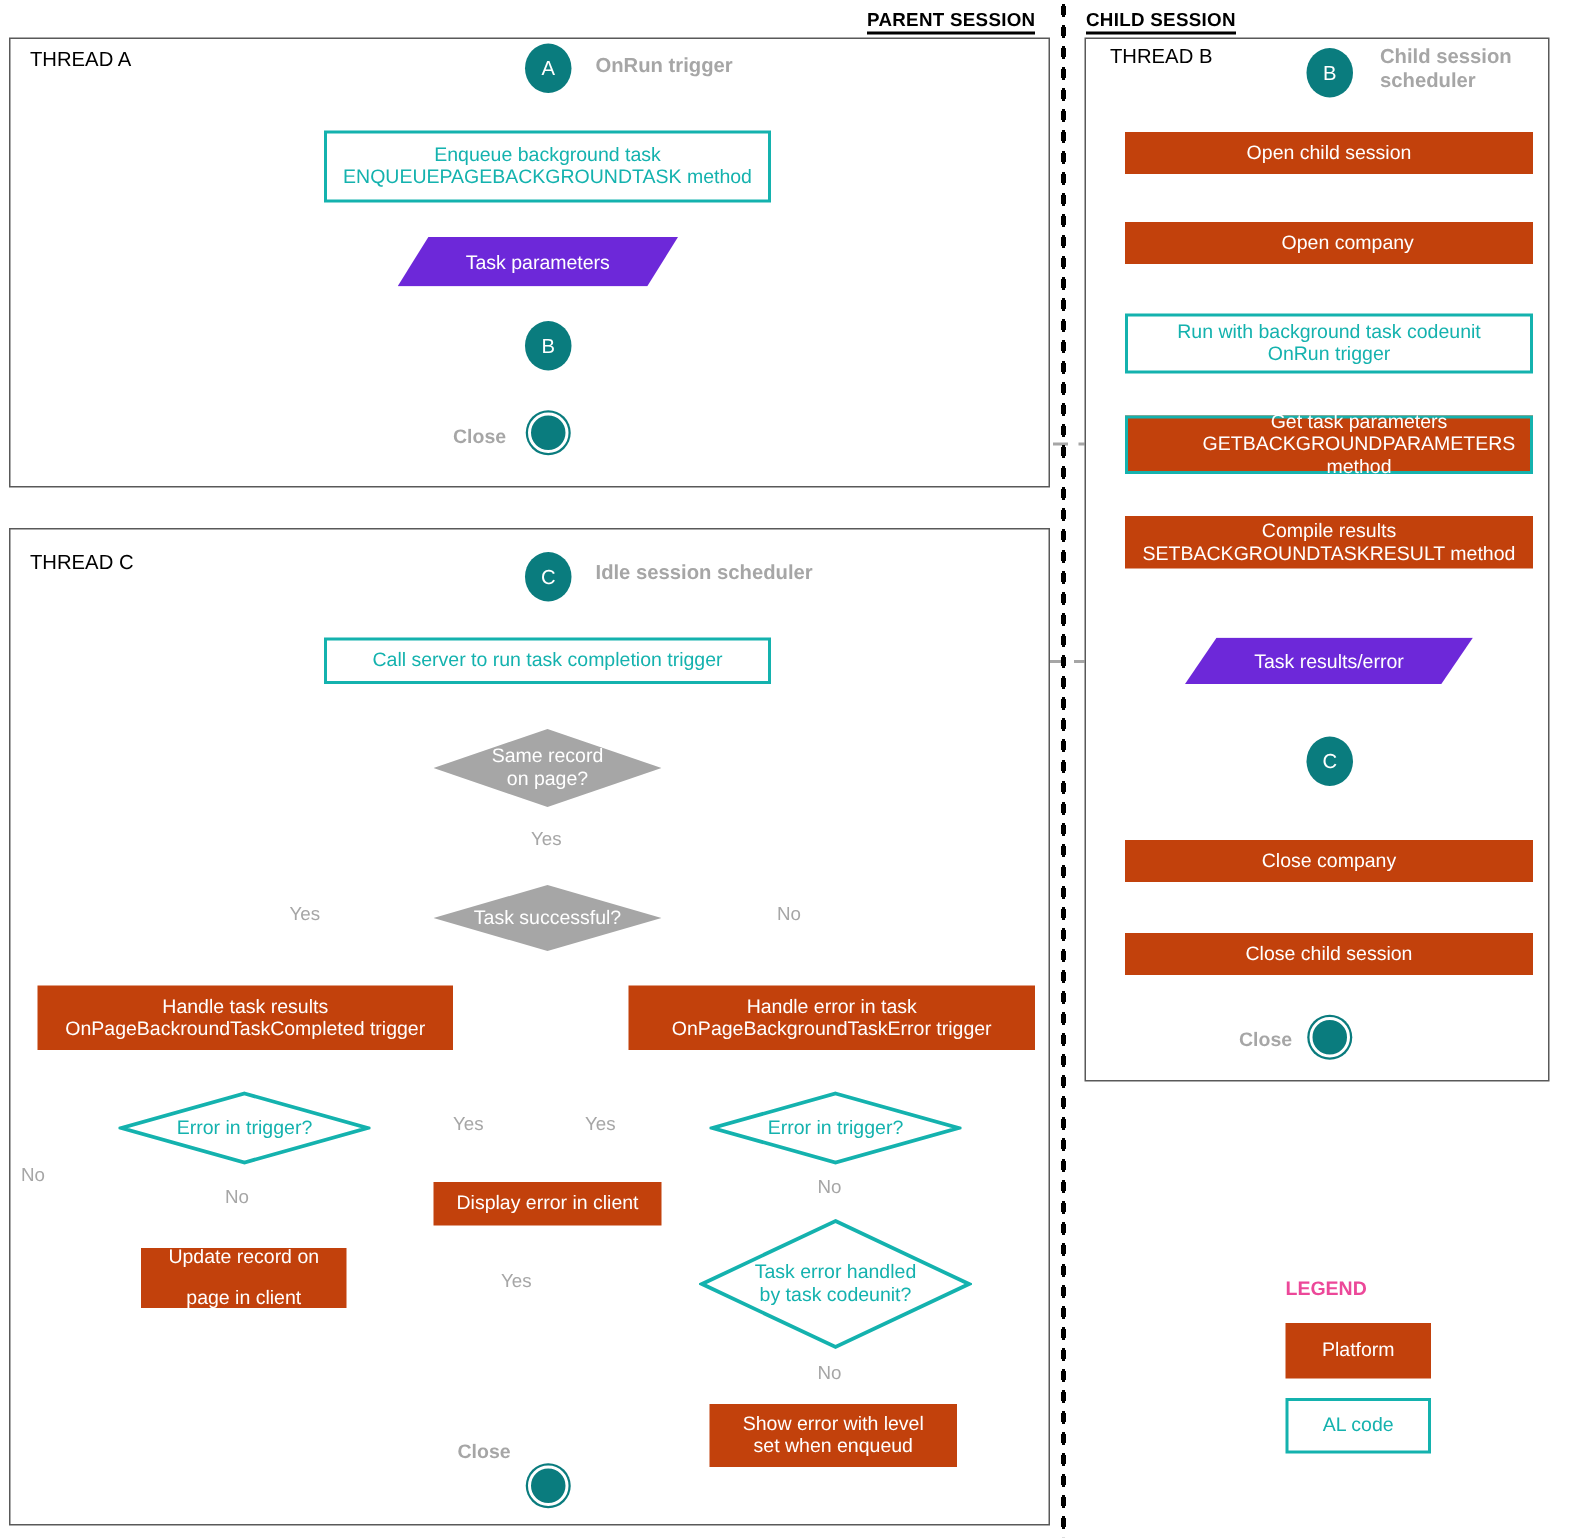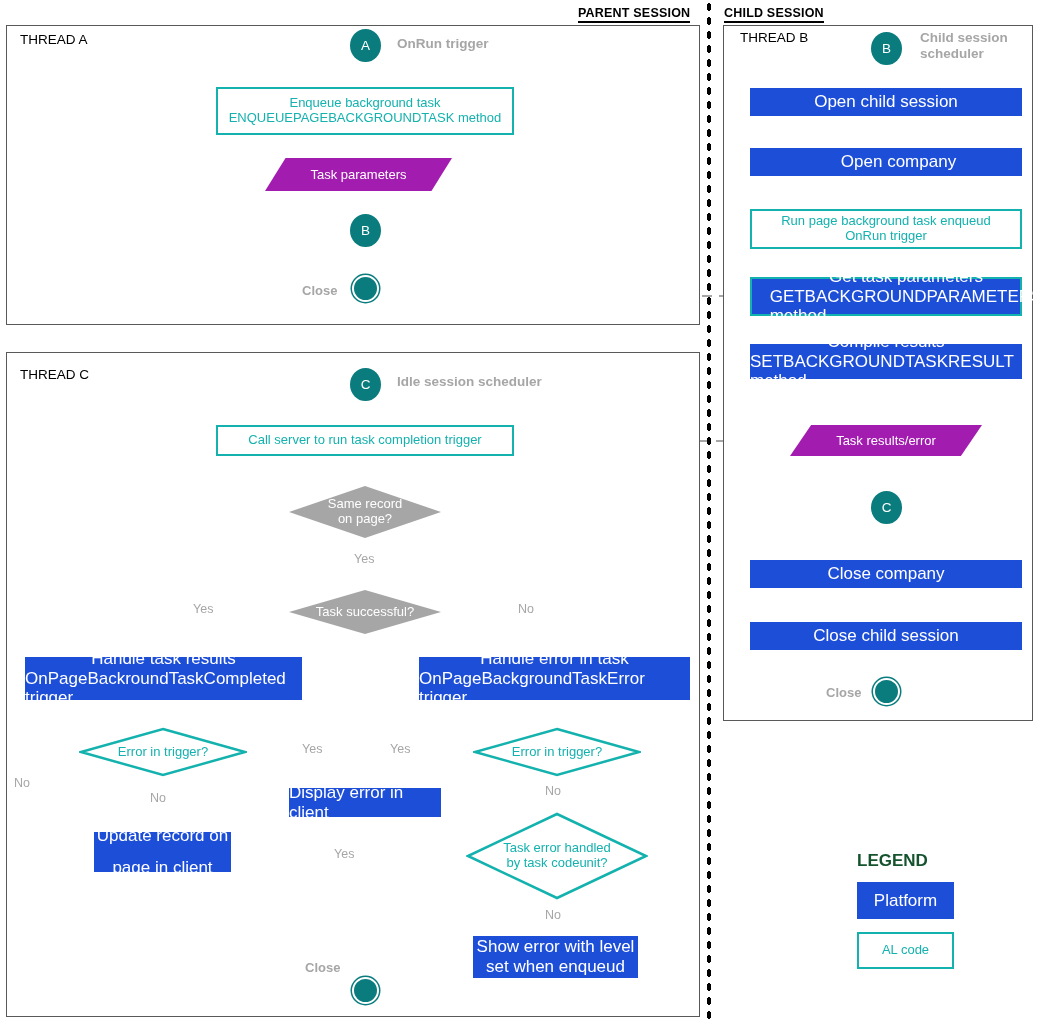--- a/index.html
+++ b/index.html
@@ -10,49 +10,49 @@
 
   
   .sess-hdr{font-weight:bold;font-size:12.5px;color:#000;letter-spacing:.2px;
             border-bottom:2px solid #000;padding-bottom:1px;white-space:nowrap;}
 
   
   .panel{border:1px solid #595959;background:#fff;}
   .thread-label{font-size:13.5px;color:#000;white-space:nowrap;}
 
   
-  .plat{background:#1d4ed8;color:#ffffff;display:flex;align-items:center;
-        justify-content:center;text-align:left;font-size:17px;line-height:1.15;}
+  .plat{background:#c2410c;color:#ffffff;display:flex;align-items:center;
+        justify-content:center;text-align:center;font-size:13px;line-height:1.15;}
   .plat.bordered{border:2px solid #14B2AE;}
 
   .alcode{background:#ffffff;border:2px solid #14B2AE;color:#14B2AE;
           display:flex;align-items:center;justify-content:center;text-align:center;
           font-size:13px;line-height:1.15;}
 
-  .para{background:#a21caf;color:#fff;display:flex;align-items:center;
+  .para{background:#6d28d9;color:#fff;display:flex;align-items:center;
         justify-content:center;text-align:center;font-size:13px;
         clip-path:polygon(11% 0%,100% 0%,89% 100%,0% 100%);}
 
   .diamond-wrap{display:flex;align-items:center;justify-content:center;text-align:center;}
   .dia-grey{background:#A6A6A6;color:#fff;
             clip-path:polygon(50% 0%,100% 50%,50% 100%,0% 50%);}
   .dia-teal-txt{color:#14B2AE;font-size:13px;line-height:1.15;position:relative;z-index:2;}
   .dia-grey-txt{color:#fff;font-size:13px;line-height:1.15;position:relative;z-index:2;}
 
   .circ{border-radius:50%;background:#0A7C7E;color:#ffffff;display:flex;
         align-items:center;justify-content:center;font-size:13.5px;}
   .endcap{border-radius:50%;background:#0A7C7E;border:2px solid #ffffff;
           box-shadow:0 0 0 1.5px #0A7C7E;}
 
   .grey-note{color:#A6A6A6;font-weight:bold;font-size:13.5px;line-height:1.2;}
   .close-lbl{color:#A6A6A6;font-weight:bold;font-size:13px;}
   .edge-lbl{color:#A6A6A6;font-size:12.5px;background:#fff;padding:0 2px;}
 
   
-  .legend-title{font-weight:bold;font-size:17px;color:#14532d;}
+  .legend-title{font-weight:bold;font-size:13px;color:#ec4899;}
 
   svg.lines{position:absolute;left:0;top:0;width:1046px;height:1025px;
             pointer-events:none;overflow:visible;}
 </style>
 </head>
 <body>
 
 <div id="canvas">
 
   <svg class="lines" xmlns="http://www.w3.org/2000/svg">
@@ -240,21 +240,21 @@
   <div class="abs grey-note" style="left:920px;top:30px;white-space:pre;">Child session
 scheduler</div>
 
   <div class="abs circ" style="left:871px;top:32px;width:31px;height:33px;">B</div>
 
   <div class="abs plat" style="left:750px;top:88px;width:272px;height:28px;">Open child session</div>
 
   <div class="abs plat" style="left:750px;top:148px;width:272px;height:28px;padding-left:25px;">Open company</div>
 
   <div class="abs alcode" style="left:750px;top:209px;width:272px;height:40px;flex-direction:column;">
-    <span>Run page background task enqueud</span>
+    <span>Run with background task codeunit</span>
     <span>OnRun trigger</span>
   </div>
 
   <div class="abs plat bordered" style="left:750px;top:277px;width:272px;height:39px;flex-direction:column;padding-left:40px;">
     <span>Get task parameters</span>
     <span>GETBACKGROUNDPARAMETERS method</span>
   </div>
 
   <div class="abs plat" style="left:750px;top:344px;width:272px;height:35px;flex-direction:column;">
     <span>Compile results</span>

